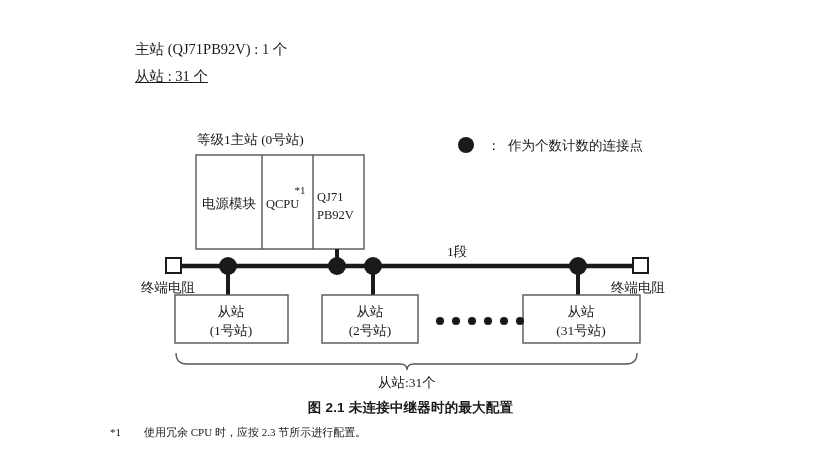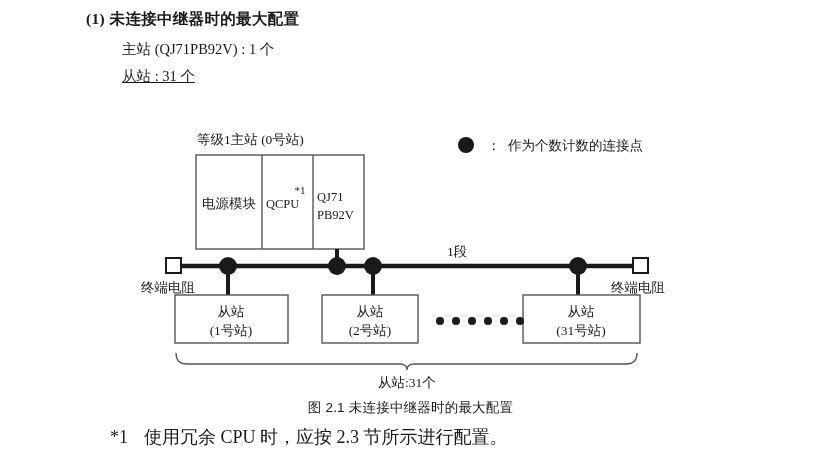--- a/index.html
+++ b/index.html
@@ -28,48 +28,48 @@
     font-size: 15.5px;
     letter-spacing: 0.3px;
     white-space: nowrap;
   }
   .heading .num {
     font-family: "Liberation Serif", serif;
     font-weight: bold;
   }
   .spec-line {
     position: absolute;
-    left: 122px;
+    left: 135px;
     font-size: 14.5px;
     white-space: nowrap;
     text-align: right;
   }
   .spec-1 { top: 40px; }
   .spec-2 { top: 67px; text-decoration: underline; }
   .diagram {
     position: absolute;
     left: 0;
     top: 118px;
   }
   .fig-caption {
     position: absolute;
     left: 0;
     right: 0;
     top: 399px;
     text-align: center;
     font-family: "Liberation Sans", sans-serif;
-    font-weight: normal;
+    font-weight: bold;
     font-size: 13.5px;
     letter-spacing: 0.2px;
   }
   .footnote {
     position: absolute;
     left: 110px;
     top: 425px;
-    font-size: 18px;
+    font-size: 11px;
     white-space: nowrap;
   }
   .footnote .fn-mark {
     display: inline-block;
     width: 34px;
   }
   svg text {
     fill: #1a1a1a;
   }
   .svg-label {
@@ -83,24 +83,20 @@
   .svg-sup {
     font-family: "Liberation Serif", serif;
     font-size: 11px;
   }
 </style>
 </head>
 <body>
 
 <div class="page">
 
-  <div class="heading">
-    <span class="num">(1)</span>
-    <span>未连接中继器时的最大配置</span>
-  </div>
 
   <div class="spec-line spec-1">主站 (QJ71PB92V) : 1 个</div>
   <div class="spec-line spec-2">从站 : 31 个</div>
 
   <svg class="diagram" width="821" height="281" viewBox="0 0 821 281">
 
     <circle cx="466" cy="27" r="8" fill="#1a1a1a"></circle>
     <text class="svg-label" x="487" y="32">：</text>
     <text class="svg-label" x="508" y="32">作为个数计数的连接点</text>
 

